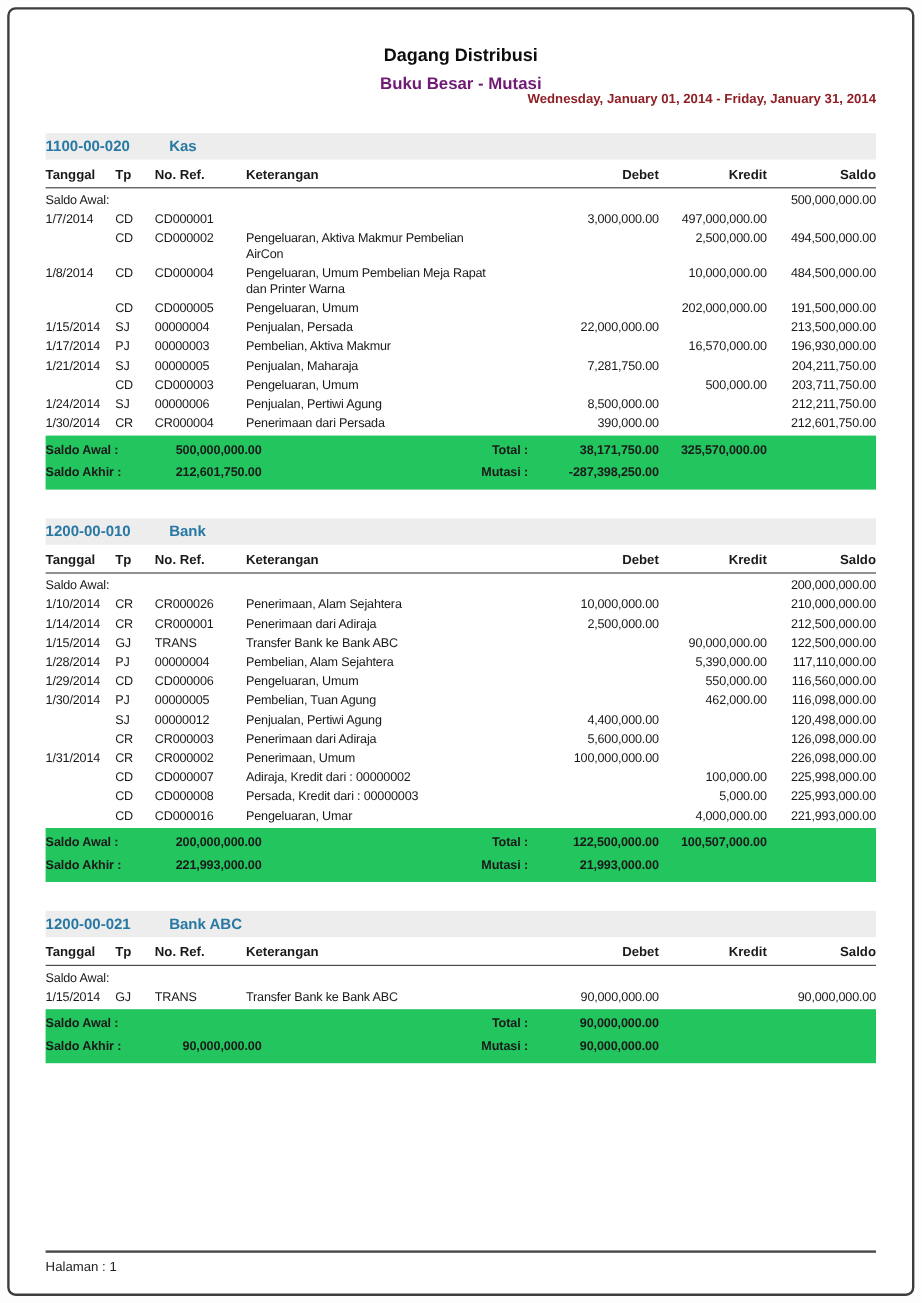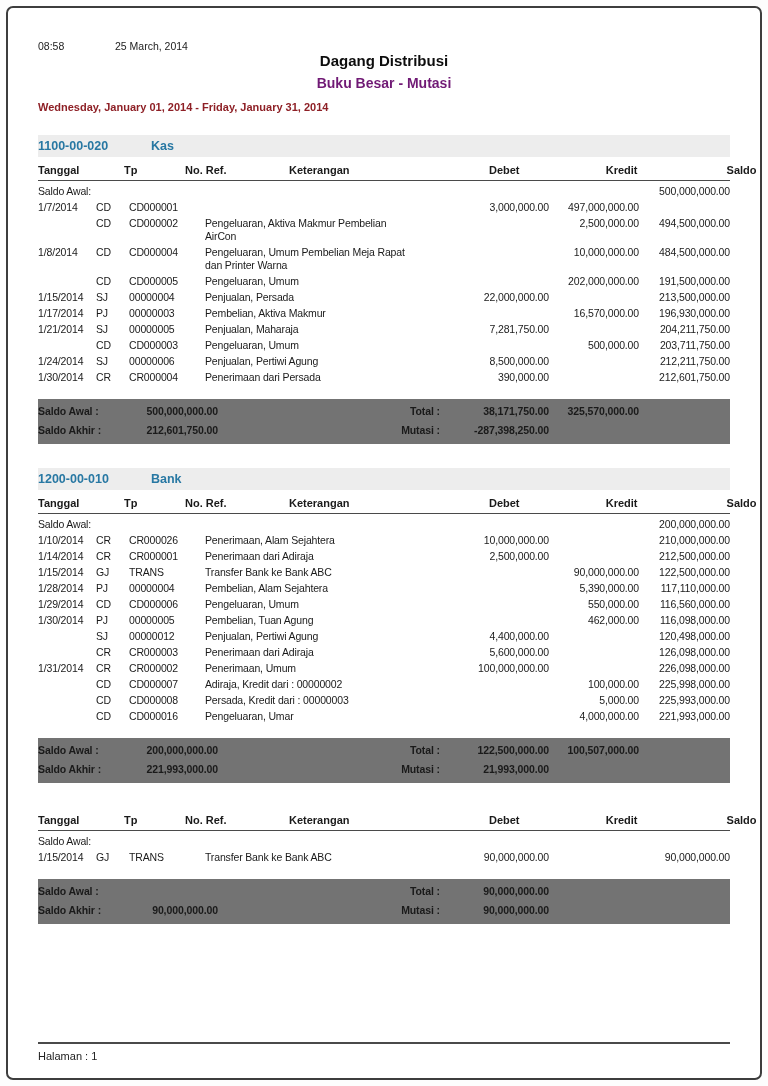--- a/index.html
+++ b/index.html
@@ -8,55 +8,51 @@
   .page { position:relative; margin:6px; height:1074px; background:#fff;
           border:2px solid #3d3d3d; border-radius:7px; padding:30px 30px 0 30px; }
 
   
   .meta-row { display:flex; font-size:10.5px; color:#222; margin-top:2px; }
   .meta-time { width:77px; }
 
   
   .company { text-align:center; font-weight:bold; font-size:15px; color:#0d0d0d; }
   .report-title { text-align:center; font-weight:bold; font-size:14px; color:#701a75; margin-top:6px; }
-  .period { text-align:left; font-weight:bold; font-size:11px; color:#8e2026; margin-top:10px; }
+  .period { text-align:right; font-weight:bold; font-size:11px; color:#8e2026; }
 
   
   .sections { margin-top:22px; }
   .section { margin-bottom:24px; }
   .band { background:#ededed; display:flex; align-items:center; height:22px;
           font-weight:bold; font-size:12.5px; color:#2878a3; }
-  .acct-no { width:113px; }
+  .acct-no { width:103px; }
 
   .trow { display:grid; grid-template-columns:58px 33px 76px 1fr 132px 90px 91px;
           font-size:10.5px; letter-spacing:-0.15px; line-height:13px; padding:1.5px 0; }
   .thead { font-weight:bold; font-size:11px; letter-spacing:0; padding:7px 0 3px 0;
-           border-bottom:1.5px solid #4a4a4a; margin-bottom:2px;gap:28px; }
+           border-bottom:1.5px solid #4a4a4a; margin-bottom:2px; }
   .num { text-align:right; }
   .c-open { grid-column:1/5; }
   .c3 { padding-right:10px; }
 
   
-  .tfoot { background:#737373; margin-top:14px; padding:3px 0 4px 0; }
+  .tfoot { background:#22c55e; margin-top:2px; padding:3px 0 4px 0; }
   .frow { display:grid; grid-template-columns:95px 85px 1fr 85px 95px 90px 91px;
           font-weight:bold; font-size:10.5px; letter-spacing:-0.1px; line-height:13px; padding:3px 0; }
   .f3 { text-align:right; padding-right:14px; }
 
   
   .page-footer { position:absolute; left:30px; right:30px; bottom:16px;
                  border-top:2px solid #4a4a4a; padding-top:6px; font-size:11px; color:#222; }
 </style>
 </head>
 <body>
 
 <div class="page">
-  <div class="meta-row">
-    <span class="meta-time">08:58</span>
-    <span>25 March, 2014</span>
-  </div>
 
   <div class="company">Dagang Distribusi</div>
   <div class="report-title">Buku Besar - Mutasi</div>
   <div class="period">Wednesday, January 01, 2014 - Friday, January 31, 2014</div>
 
   <div class="sections">
       <div class="section">
         <div class="band">
           <span class="acct-no">1100-00-020</span>
           <span>Kas</span>
@@ -329,20 +325,24 @@
             <span class="f1 num">221,993,000.00</span>
             <span class="f2"></span>
             <span class="f3">Mutasi :</span>
             <span class="f4 num">21,993,000.00</span>
             <span class="f5 num"></span>
             <span class="f6"></span>
           </div>
         </div>
       </div>
       <div class="section">
+        <div class="band">
+          <span class="acct-no">1200-00-021</span>
+          <span>Bank ABC</span>
+        </div>
         <div class="trow thead">
           <span class="c0">Tanggal</span>
           <span class="c1">Tp</span>
           <span class="c2">No. Ref.</span>
           <span class="c3">Keterangan</span>
           <span class="c4 num">Debet</span>
           <span class="c5 num">Kredit</span>
           <span class="c6 num">Saldo</span>
         </div>
         <div class="trow">

